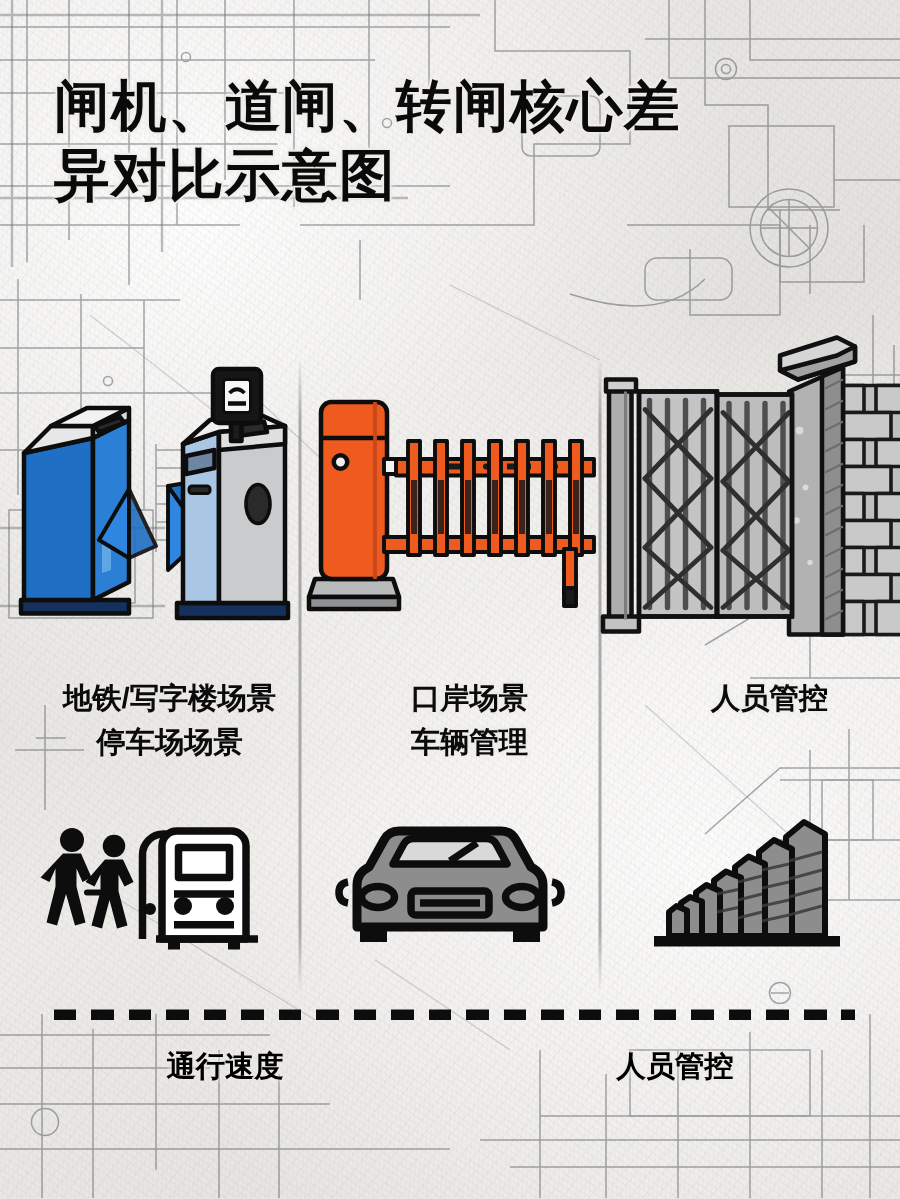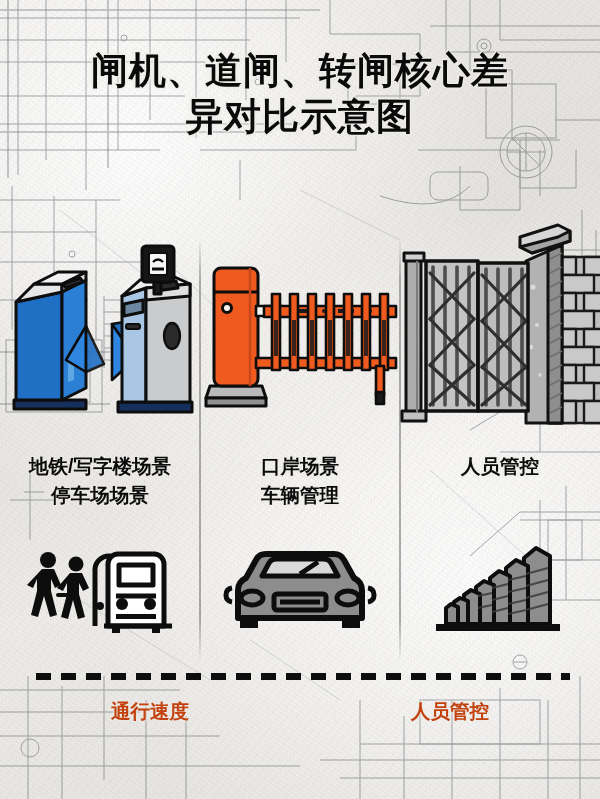--- a/index.html
+++ b/index.html
@@ -21,21 +21,21 @@
   .bg-grain{
     position:absolute;inset:0;opacity:.5;
     background-image:
       repeating-linear-gradient(34deg, rgba(140,140,140,.12) 0 1px, rgba(0,0,0,0) 1px 4px),
       repeating-linear-gradient(-51deg, rgba(120,120,120,.09) 0 1px, rgba(0,0,0,0) 1px 7px),
       repeating-linear-gradient(94deg, rgba(160,160,160,.07) 0 1px, rgba(0,0,0,0) 1px 3px);
   }
   .bg-blue{position:absolute;inset:0;}
 
   
-  .title-wrap{position:absolute;left:0;right:0;top:48px;text-align:center;z-index:6;}
+  .title-wrap{position:absolute;left:0;right:0;top:48px;text-align:left;z-index:6;padding-left:36px;}
   .title-line{
     display:block;color:#0a0a0a;font-weight:bold;font-size:37px;line-height:46px;
     letter-spacing:1px;
     text-shadow:0 0 3px #eceae6,0 0 6px #eceae6,1px 1px 0 #f2f0ed,-1px -1px 0 #f2f0ed;
   }
 
   
   .col{position:absolute;top:215px;width:200px;height:470px;}
   .col-0{left:0;}
   .col-1{left:200px;}
@@ -49,34 +49,35 @@
 
   .art{position:absolute;left:0;width:200px;z-index:4;}
   .art-0{top:25px;height:200px;}
   .art-1{top:25px;height:200px;}
   .art-2{top:0px;height:225px;}
 
   .caption{
     position:absolute;left:0;width:200px;top:237px;text-align:center;z-index:5;
     color:#0b0b0b;font-weight:bold;font-size:19.5px;line-height:29px;
     text-shadow:0 0 3px #eceae6,0 0 5px #eceae6;
+    padding-left:13px;
   }
   .caption span{display:block;}
 
   .mini{position:absolute;left:0;width:200px;top:325px;height:95px;z-index:5;}
 
   
   .dashrule{
     position:absolute;left:36px;right:30px;top:673px;height:7px;z-index:6;
     background-image:repeating-linear-gradient(to right,#0d0d0d 0 15px,rgba(0,0,0,0) 15px 25px);
   }
 
   
   .bottom-row{position:absolute;left:0;right:0;top:694px;height:40px;display:flex;z-index:6;}
-  .bottom-cell{flex:1;text-align:center;color:#c2410c;font-weight:bold;font-size:19.5px;line-height:34px;
+  .bottom-cell{flex:1;text-align:center;color:#000000;font-weight:bold;font-size:19.5px;line-height:34px;
     text-shadow:0 0 3px #eceae6,0 0 5px #eceae6;}
 </style>
 </head>
 <body>
 
 <div id="poster">
 
   <div class="bg-paper"></div>
 
   <svg class="bg-blue" viewBox="0 0 600 799" preserveAspectRatio="none">

